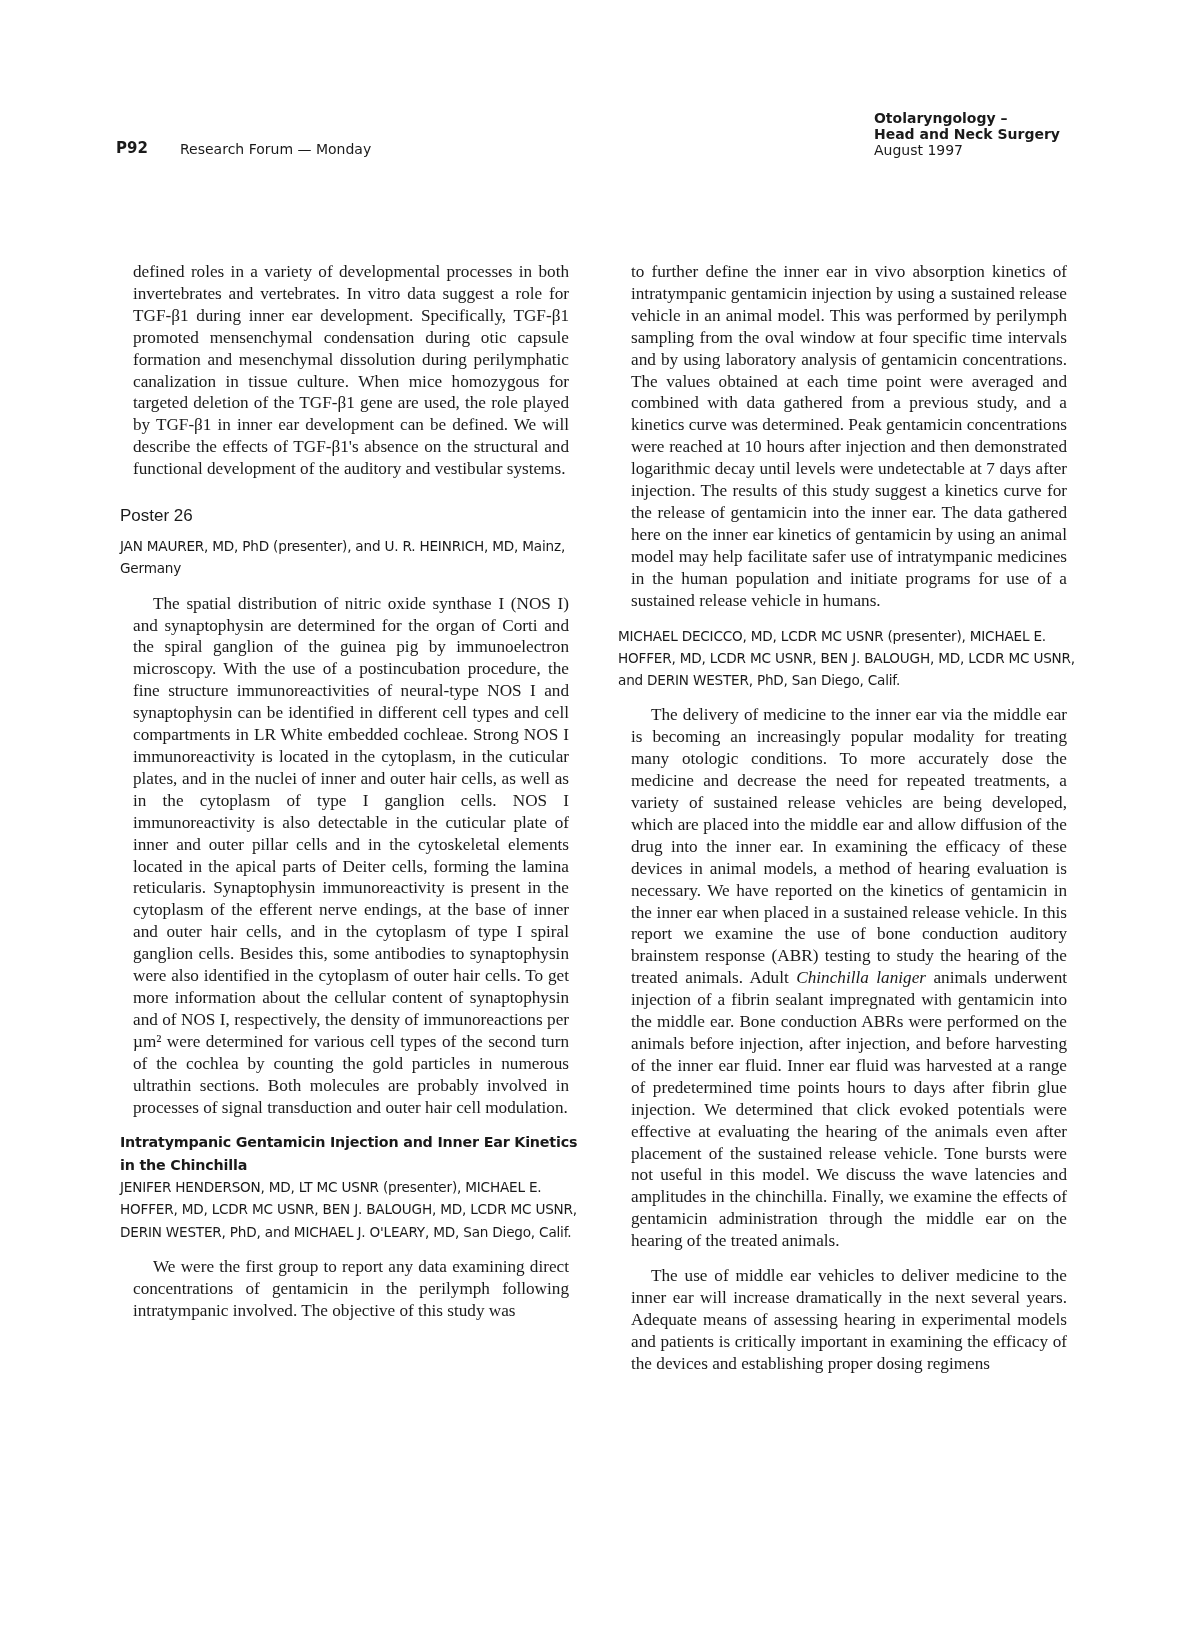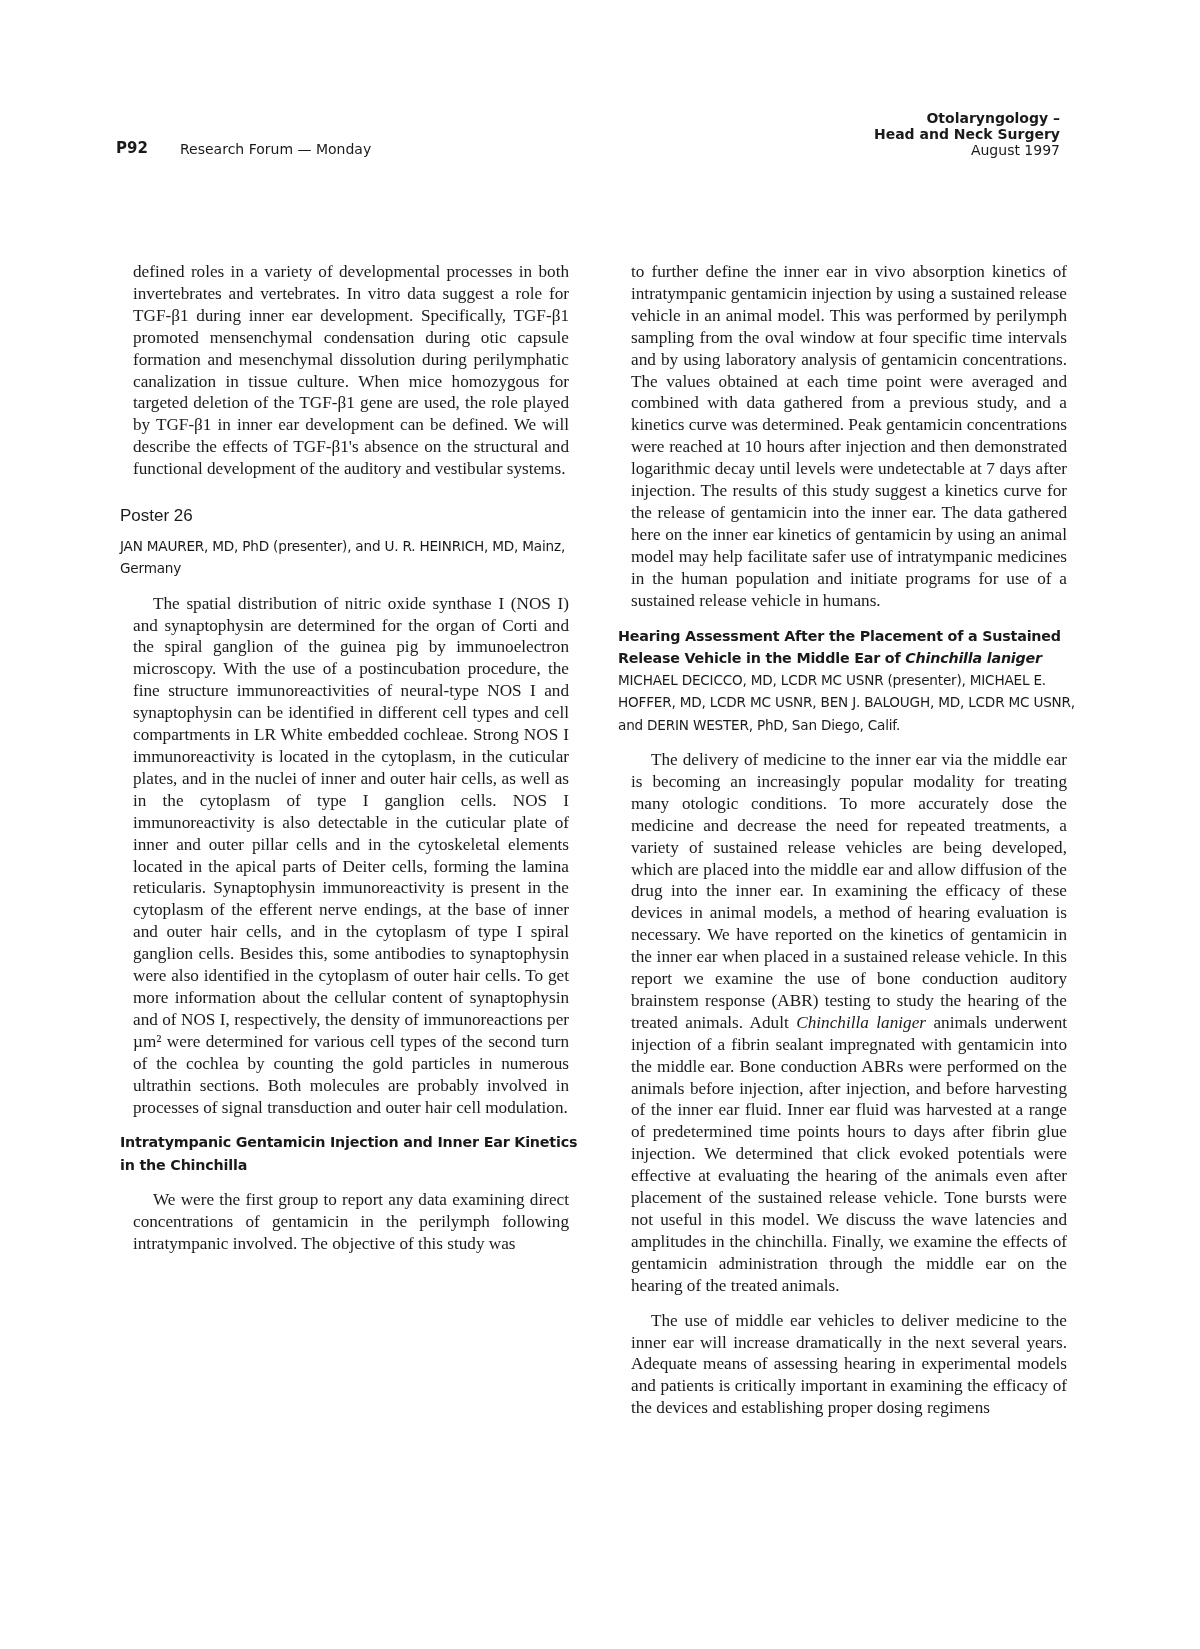--- a/index.html
+++ b/index.html
@@ -1,20 +1,20 @@
 <!DOCTYPE html>
 <html><head>
 <meta charset="utf-8">
 <style>
   html, body { margin: 0; padding: 0; background: #ffffff; }
   body { width: 1200px; height: 1649px; position: relative; overflow: hidden; color: #1a1a1a; }
   .hdr { position: absolute; font-family: "DejaVu Sans", sans-serif; }
   .pageno { left: 116px; top: 139px; font-size: 15px; font-weight: bold; }
   .section { left: 180px; top: 141px; font-size: 14px; }
-  .journal { right: 140px; top: 110px; text-align: right; font-size: 14px; line-height: 16px; }
+  .journal { right: 140px; top: 110px; text-align: left; font-size: 14px; line-height: 16px; }
   .journal .b { font-weight: bold; }
   .col { position: absolute; top: 248px; width: 462px; font-family: "Liberation Serif", serif; font-size: 17.2px; line-height: 21.9px; text-align: justify; }
   .col.left { left: 120px; }
   .col.right { left: 618px; width: 462px; }
   .col p { margin: 13px; }
   .col p.ind { text-indent: 20px; }
   .poster { font-family: Liberation Sans, sans-serif; font-size: 17px; margin-top: 26px; margin-bottom: 9px; line-height: 20px; text-align: left; }
   .title { font-family: "DejaVu Sans", sans-serif; font-weight: bold; font-size: 14.3px; line-height: 22.3px; text-align: left; letter-spacing: -0.2px; }
   .authors { font-family: "DejaVu Sans", sans-serif; font-size: 13.6px; line-height: 22.3px; text-align: left; margin-bottom: 12px; letter-spacing: -0.2px; }
   .italic { font-style: italic; }
@@ -31,23 +31,23 @@
 </div>
 
 <div class="col left">
   <p>defined roles in a variety of developmental processes in both invertebrates and vertebrates. In vitro data suggest a role for TGF-β1 during inner ear development. Specifically, TGF-β1 promoted mensenchymal condensation during otic capsule formation and mesenchymal dissolution during perilymphatic canalization in tissue culture. When mice homozygous for targeted deletion of the TGF-β1 gene are used, the role played by TGF-β1 in inner ear development can be defined. We will describe the effects of TGF-β1's absence on the structural and functional development of the auditory and vestibular systems.</p>
 
   <div class="poster">Poster 26</div>
   <div class="authors">JAN MAURER, MD, PhD (presenter), and U. R. HEINRICH, MD, Mainz, Germany</div>
   <p class="ind">The spatial distribution of nitric oxide synthase I (NOS I) and synaptophysin are determined for the organ of Corti and the spiral ganglion of the guinea pig by immunoelectron microscopy. With the use of a postincubation procedure, the fine structure immunoreactivities of neural-type NOS I and synaptophysin can be identified in different cell types and cell compartments in LR White embedded cochleae. Strong NOS I immunoreactivity is located in the cytoplasm, in the cuticular plates, and in the nuclei of inner and outer hair cells, as well as in the cytoplasm of type I ganglion cells. NOS I immunoreactivity is also detectable in the cuticular plate of inner and outer pillar cells and in the cytoskeletal elements located in the apical parts of Deiter cells, forming the lamina reticularis. Synaptophysin immunoreactivity is present in the cytoplasm of the efferent nerve endings, at the base of inner and outer hair cells, and in the cytoplasm of type I spiral ganglion cells. Besides this, some antibodies to synaptophysin were also identified in the cytoplasm of outer hair cells. To get more information about the cellular content of synaptophysin and of NOS I, respectively, the density of immunoreactions per µm² were determined for various cell types of the second turn of the cochlea by counting the gold particles in numerous ultrathin sections. Both molecules are probably involved in processes of signal transduction and outer hair cell modulation.</p>
 
   <div class="title">Intratympanic Gentamicin Injection and Inner Ear Kinetics in the Chinchilla</div>
+  <div class="authors">JENIFER HENDERSON, MD, LT MC USNR (presenter), MICHAEL E. HOFFER, MD, LCDR MC USNR, BEN J. BALOUGH, MD, LCDR MC USNR, DERIN WESTER, PhD, and MICHAEL J. O'LEARY, MD, San Diego, Calif.</div>
   <p class="ind">We were the first group to report any data examining direct concentrations of gentamicin in the perilymph following intratympanic involved. The objective of this study was</p>
 </div>
 
 <div class="col right">
   <p>to further define the inner ear in vivo absorption kinetics of intratympanic gentamicin injection by using a sustained release vehicle in an animal model. This was performed by perilymph sampling from the oval window at four specific time intervals and by using laboratory analysis of gentamicin concentrations. The values obtained at each time point were averaged and combined with data gathered from a previous study, and a kinetics curve was determined. Peak gentamicin concentrations were reached at 10 hours after injection and then demonstrated logarithmic decay until levels were undetectable at 7 days after injection. The results of this study suggest a kinetics curve for the release of gentamicin into the inner ear. The data gathered here on the inner ear kinetics of gentamicin by using an animal model may help facilitate safer use of intratympanic medicines in the human population and initiate programs for use of a sustained release vehicle in humans.</p>
 
-  <div class="title"><span>Hearing Assessment After the Placement of a Sustained Release Vehicle in the Middle Ear of </span><span class="italic">Chinchilla laniger</span></div>
   <div class="authors">MICHAEL DECICCO, MD, LCDR MC USNR (presenter), MICHAEL E. HOFFER, MD, LCDR MC USNR, BEN J. BALOUGH, MD, LCDR MC USNR, and DERIN WESTER, PhD, San Diego, Calif.</div>
   <p class="ind"><span>The delivery of medicine to the inner ear via the middle ear is becoming an increasingly popular modality for treating many otologic conditions. To more accurately dose the medicine and decrease the need for repeated treatments, a variety of sustained release vehicles are being developed, which are placed into the middle ear and allow diffusion of the drug into the inner ear. In examining the efficacy of these devices in animal models, a method of hearing evaluation is necessary. We have reported on the kinetics of gentamicin in the inner ear when placed in a sustained release vehicle. In this report we examine the use of bone conduction auditory brainstem response (ABR) testing to study the hearing of the treated animals. Adult </span><span class="italic">Chinchilla laniger</span><span> animals underwent injection of a fibrin sealant impregnated with gentamicin into the middle ear. Bone conduction ABRs were performed on the animals before injection, after injection, and before harvesting of the inner ear fluid. Inner ear fluid was harvested at a range of predetermined time points hours to days after fibrin glue injection. We determined that click evoked potentials were effective at evaluating the hearing of the animals even after placement of the sustained release vehicle. Tone bursts were not useful in this model. We discuss the wave latencies and amplitudes in the chinchilla. Finally, we examine the effects of gentamicin administration through the middle ear on the hearing of the treated animals.</span></p>
   <p class="ind">The use of middle ear vehicles to deliver medicine to the inner ear will increase dramatically in the next several years. Adequate means of assessing hearing in experimental models and patients is critically important in examining the efficacy of the devices and establishing proper dosing regimens</p>
 </div>
 
 </body></html>

